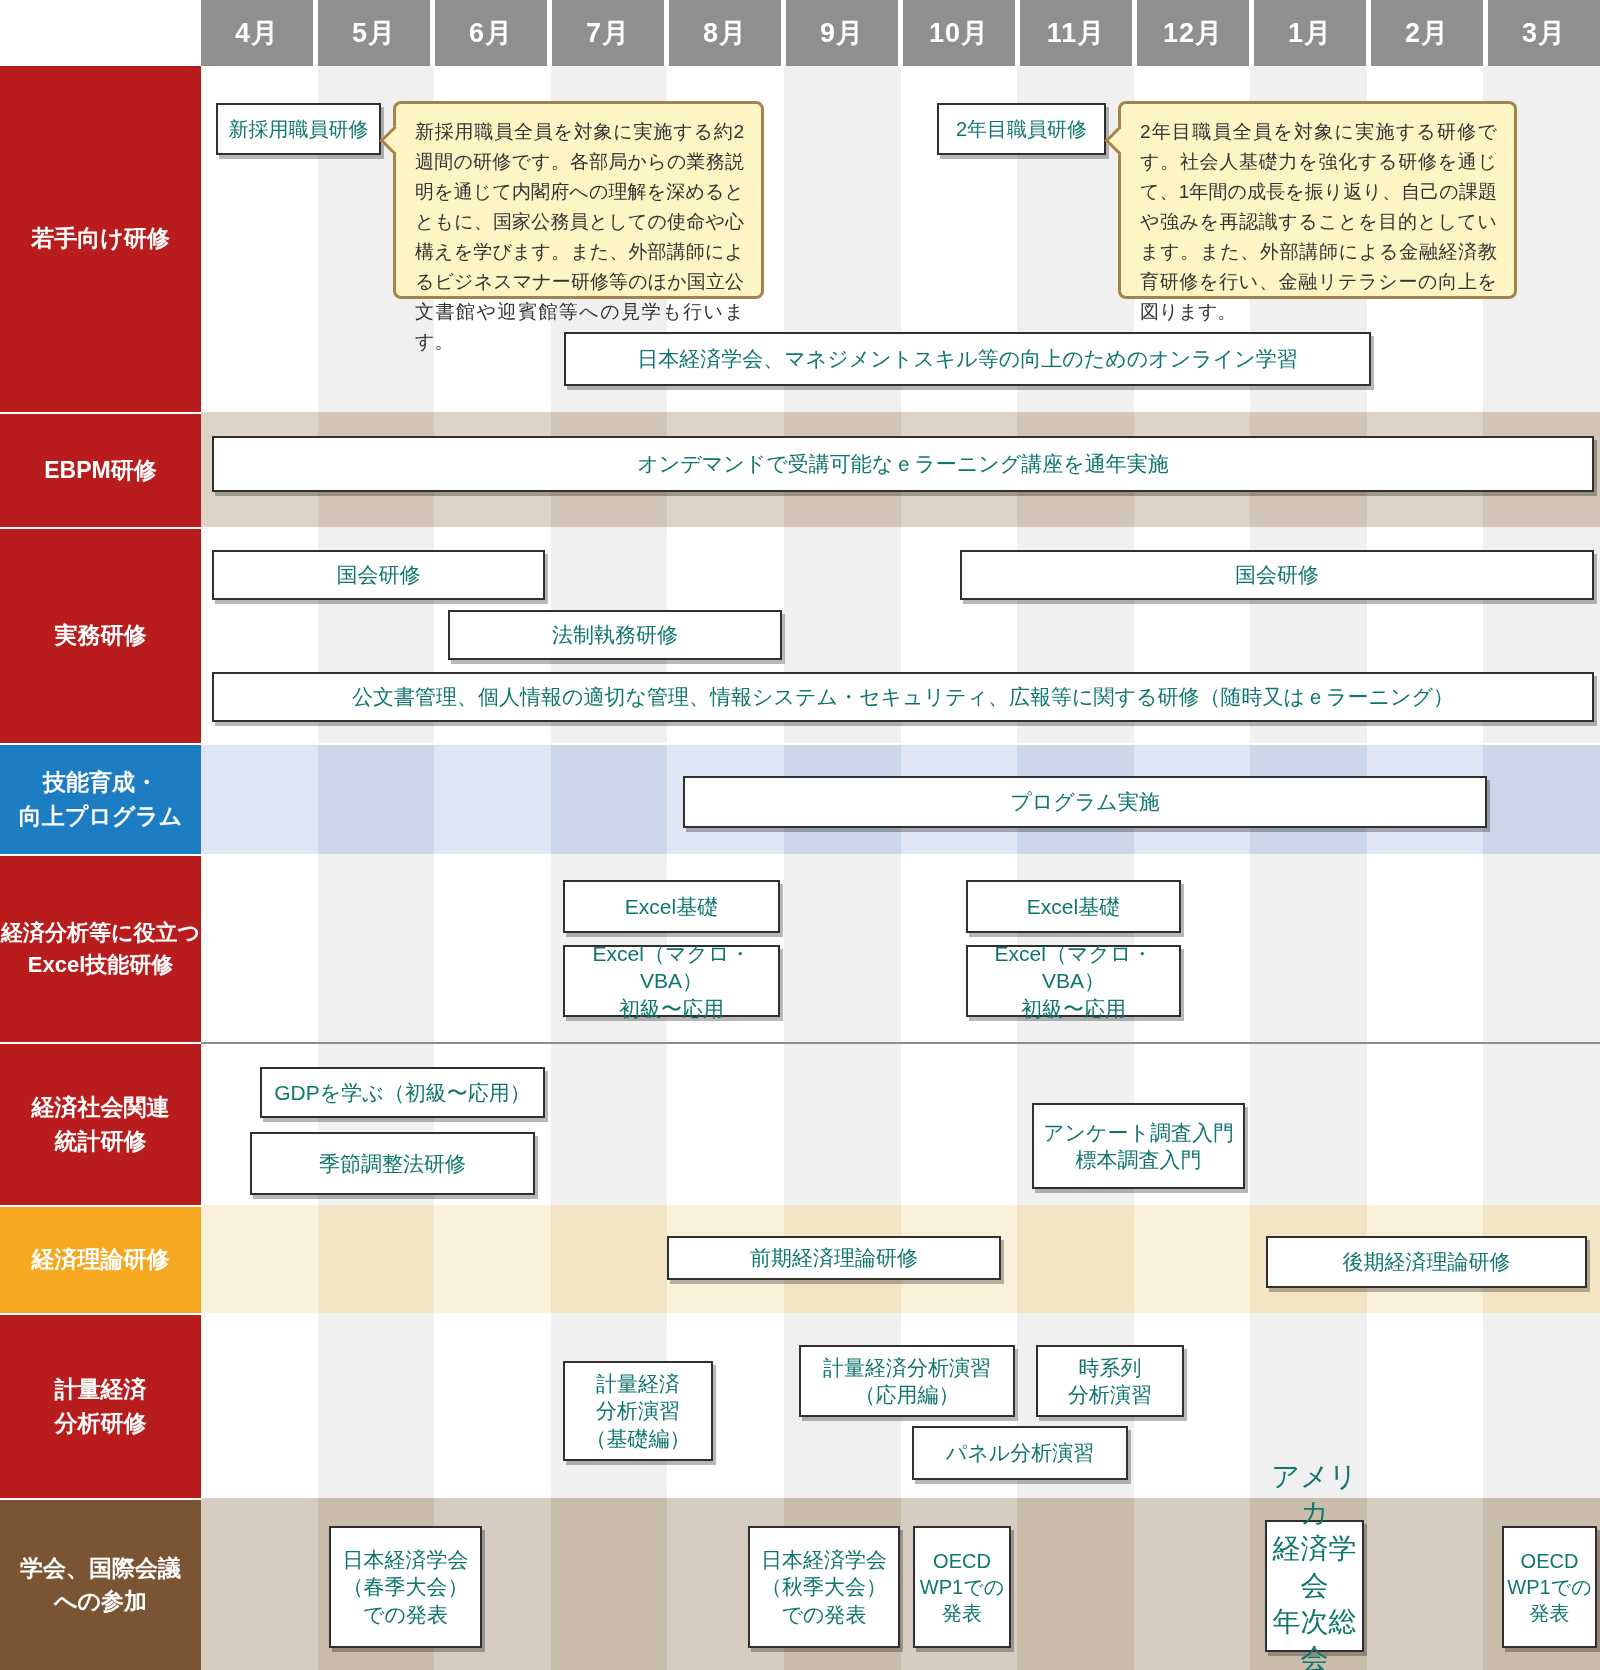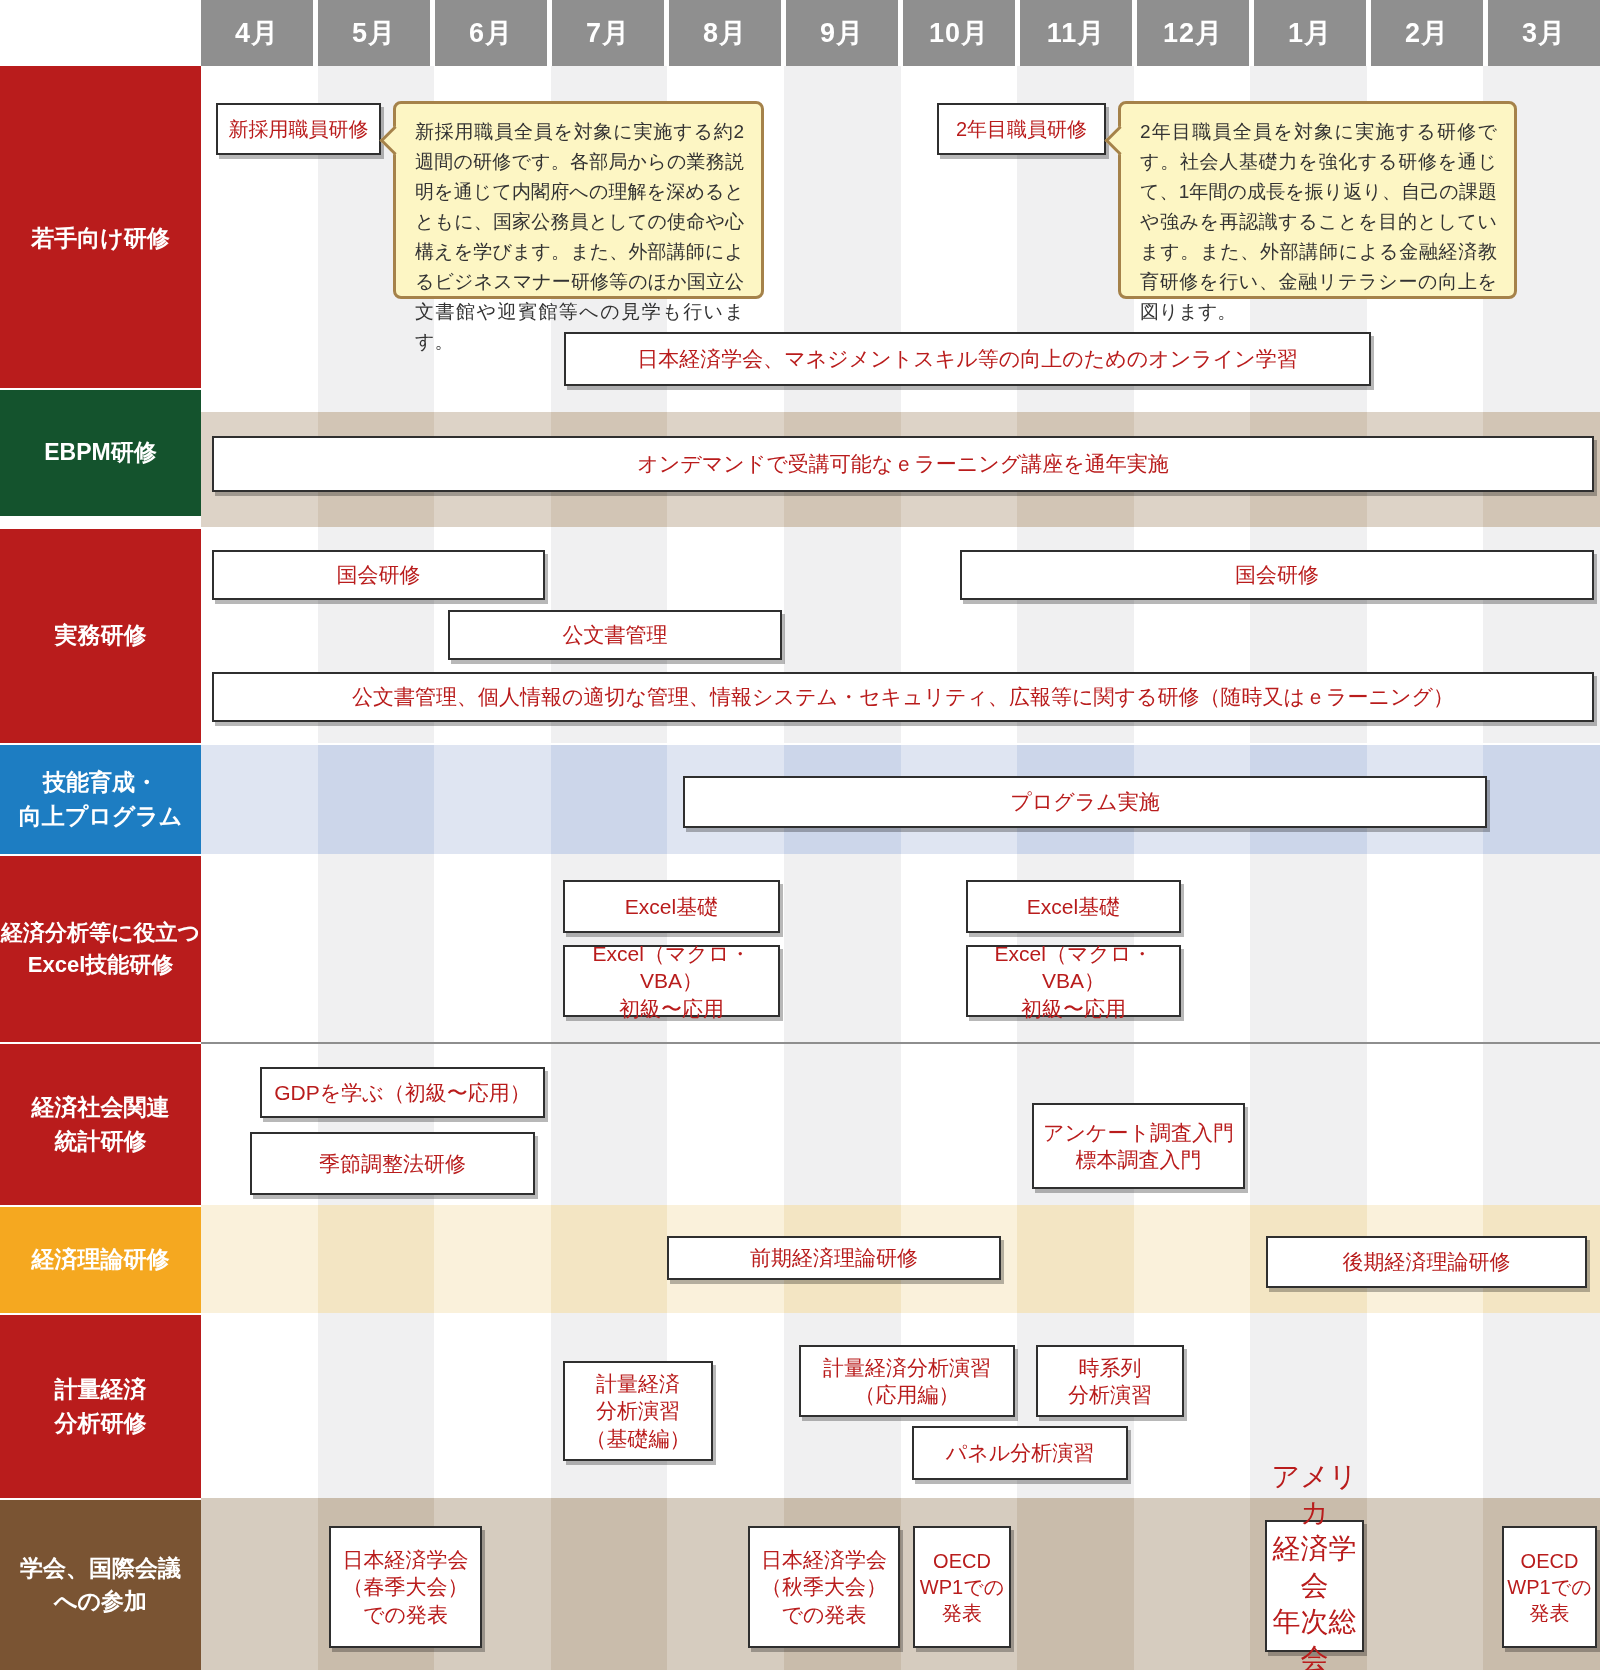--- a/index.html
+++ b/index.html
@@ -31,21 +31,21 @@
   .stripe-ebpm{background:repeating-linear-gradient(90deg,#ddd3c7 0,#ddd3c7 116.58px,#d2c5b5 116.58px,#d2c5b5 233.17px);}
   .stripe-blue{background:repeating-linear-gradient(90deg,#dfe5f2 0,#dfe5f2 116.58px,#ccd6ea 116.58px,#ccd6ea 233.17px);}
   .stripe-cream{background:repeating-linear-gradient(90deg,#faf1db 0,#faf1db 116.58px,#f3e5c3 116.58px,#f3e5c3 233.17px);}
   .stripe-beige{background:repeating-linear-gradient(90deg,#d6ccbf 0,#d6ccbf 116.58px,#c9bcab 116.58px,#c9bcab 233.17px);}
   .divider-dark{border-top:2px solid #8e8e8e;}
   
   .box{
     position:absolute;background:#fff;border:2px solid #2f2f2f;box-sizing:border-box;
     box-shadow:3px 4px 0 rgba(0,0,0,0.28);
     display:flex;align-items:center;justify-content:center;text-align:center;
-    color:#b91c1c;font-size:21px;line-height:1.3;white-space:pre-line;
+    color:#0f766e;font-size:21px;line-height:1.3;white-space:pre-line;
   }
   .bubble{
     position:absolute;background:#fdf6c4;border:3px solid #a5824a;border-radius:8px;
     box-sizing:border-box;color:#333;font-size:19px;line-height:1.58;
     padding:13px 17px 10px 19px;text-align:justify;
   }
   .bubble .tail{
     position:absolute;left:-12px;top:26px;width:18px;height:18px;background:#fdf6c4;
     border-left:3px solid #a5824a;border-bottom:3px solid #a5824a;
     transform:rotate(45deg);
@@ -75,21 +75,21 @@
   <div class="row-bg stripe-ebpm" style="top:412px;height:115px;"></div>
   <div class="row-bg stripe-gray" style="top:527px;height:216px;"></div>
   <div class="row-bg stripe-blue" style="top:743px;height:111px;border-top:2px solid #fff;"></div>
   <div class="row-bg stripe-gray" style="top:854px;height:188px;"></div>
   <div class="row-bg stripe-gray divider-dark" style="top:1042px;height:163px;"></div>
   <div class="row-bg stripe-cream" style="top:1205px;height:108px;"></div>
   <div class="row-bg stripe-gray" style="top:1313px;height:185px;"></div>
   <div class="row-bg stripe-beige" style="top:1498px;height:172px;"></div>
 
   <div class="row-label" style="top:66px;height:346px;border-top:none;">若手向け研修</div>
-  <div class="row-label" style="top:388px;height:128px;background:#14532d;">EBPM研修</div>
+  <div class="row-label" style="top:412px;height:115px;background:#b91c1c;">EBPM研修</div>
   <div class="row-label" style="top:527px;height:216px;">実務研修</div>
   <div class="row-label" style="top:743px;height:111px;background:#1d7dc2;">技能育成・
 向上プログラム</div>
   <div class="row-label" style="top:854px;height:188px;font-size:22px;">経済分析等に役立つ
 Excel技能研修</div>
   <div class="row-label" style="top:1042px;height:163px;">経済社会関連
 統計研修</div>
   <div class="row-label" style="top:1205px;height:108px;background:#f5a820;">経済理論研修</div>
   <div class="row-label" style="top:1313px;height:185px;">計量経済
 分析研修</div>
@@ -107,21 +107,21 @@
     <span class="tail"></span>
     <span>2年目職員全員を対象に実施する研修です。社会人基礎力を強化する研修を通じて、1年間の成長を振り返り、自己の課題や強みを再認識することを目的としています。また、外部講師による金融経済教育研修を行い、金融リテラシーの向上を図ります。</span>
   </div>
 
   <div class="box" style="left:564px;top:332px;width:807px;height:54px;">日本経済学会、マネジメントスキル等の向上のためのオンライン学習</div>
 
   <div class="box" style="left:212px;top:436px;width:1382px;height:56px;">オンデマンドで受講可能なｅラーニング講座を通年実施</div>
 
   <div class="box" style="left:212px;top:550px;width:333px;height:50px;">国会研修</div>
   <div class="box" style="left:960px;top:550px;width:634px;height:50px;">国会研修</div>
-  <div class="box" style="left:448px;top:610px;width:334px;height:50px;">公文書管理</div>
+  <div class="box" style="left:448px;top:610px;width:334px;height:50px;">法制執務研修</div>
   <div class="box" style="left:212px;top:672px;width:1382px;height:50px;">公文書管理、個人情報の適切な管理、情報システム・セキュリティ、広報等に関する研修（随時又はｅラーニング）</div>
 
   <div class="box" style="left:683px;top:776px;width:804px;height:52px;">プログラム実施</div>
 
   <div class="box" style="left:563px;top:880px;width:217px;height:53px;">Excel基礎</div>
   <div class="box" style="left:966px;top:880px;width:215px;height:53px;">Excel基礎</div>
   <div class="box" style="left:563px;top:945px;width:217px;height:72px;">Excel（マクロ・VBA）
 初級〜応用</div>
   <div class="box" style="left:966px;top:945px;width:215px;height:72px;">Excel（マクロ・VBA）
 初級〜応用</div>

